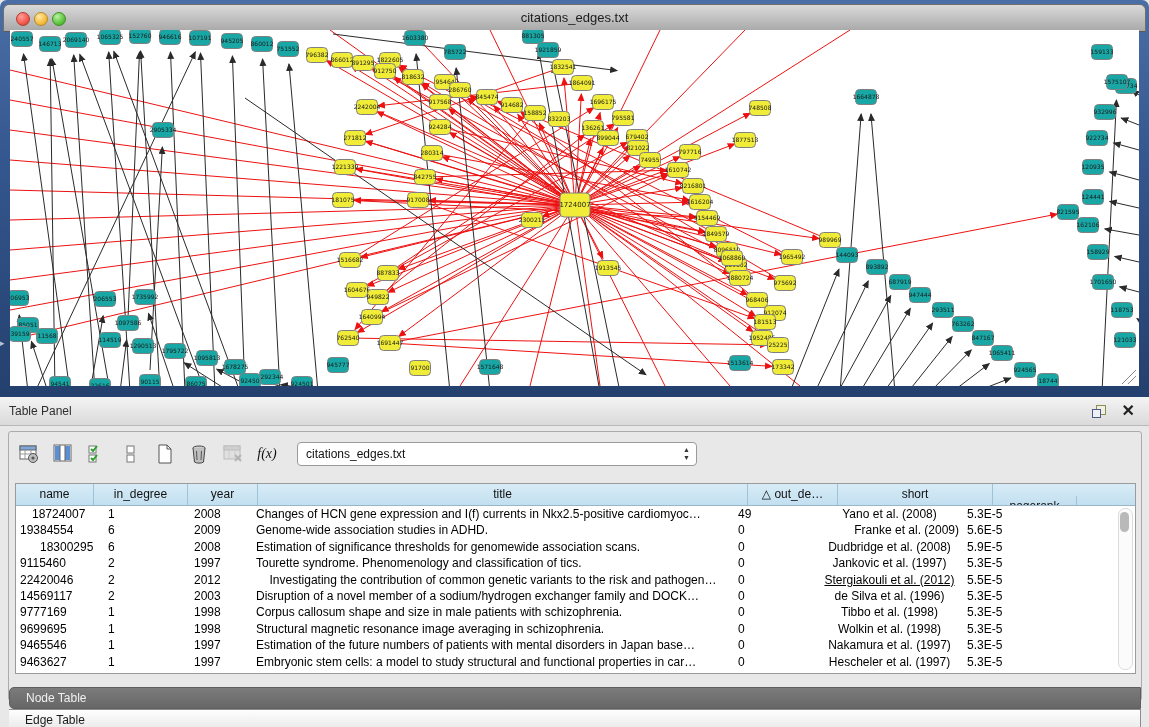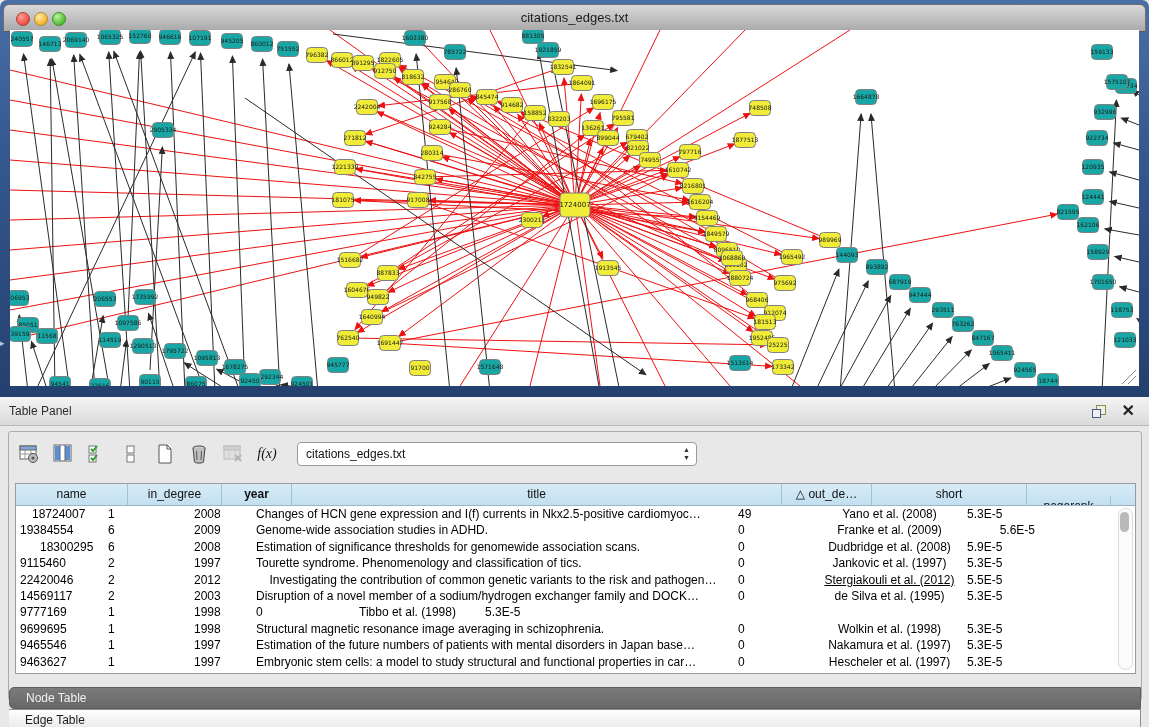--- a/index.html
+++ b/index.html
@@ -816,23 +816,23 @@
       </span>
       <span class="tbtn fx">f(x)</span>
       <div class="combo">
         <span>citations_edges.txt</span>
         <span class="steppers">▲<br>▼</span>
       </div>
     </div>
 
     <div class="dtable">
       <div class="thead" id="thead">
-          <div class="th" style="width: 112px;">name</div>
+          <div class="th" style="width: 78px;">name</div>
           <div class="th" style="width: 94px;">in_degree</div>
-          <div class="th" style="width: 70px; font-weight: bold;">year</div>
+          <div class="th" style="width: 70px;">year</div>
           <div class="th" style="width: 490px;">title</div>
           <div class="th" style="width: 90px;">△ out_de…</div>
           <div class="th" style="width: 155px;">short</div>
           <div class="th" style="width: 84px; margin-top: 12px;">pagerank</div>
         </div>
       <div id="tbody">
           <div class="trow">
             <div class="td" style="width: 88px; text-align: left; padding-left: 16px;">18724007</div>
             <div class="td" style="width: 86px; text-align: left;">1</div>
             <div class="td" style="width: 62px; text-align: left;">2008</div>
@@ -840,22 +840,22 @@
             <div class="td" style="width: 82px; text-align: left;">49</div>
             <div class="td" style="width: 147px; text-align: center;">Yano et al. (2008)</div>
             <div class="td" style="width: 76px; text-align: left;">5.3E-5</div>
           </div>
           <div class="trow">
             <div class="td" style="width: 88px; text-align: left;">19384554</div>
             <div class="td" style="width: 86px; text-align: left;">6</div>
             <div class="td" style="width: 62px; text-align: left;">2009</div>
             <div class="td" style="width: 482px; text-align: left;">Genome-wide association studies in ADHD.</div>
             <div class="td" style="width: 82px; text-align: left;">0</div>
-            <div class="td" style="width: 147px; text-align: center;">Franke et al. (2009)</div>
-            <div class="td" style="width: 76px; text-align: right;">5.6E-5</div>
+            <div class="td" style="width: 147px; text-align: right;">Franke et al. (2009)</div>
+            <div class="td" style="width: 76px; text-align: left;">5.6E-5</div>
           </div>
           <div class="trow">
             <div class="td" style="width: 88px; text-align: left; padding-left: 24px;">18300295</div>
             <div class="td" style="width: 86px; text-align: left;">6</div>
             <div class="td" style="width: 62px; text-align: left;">2008</div>
             <div class="td" style="width: 482px; text-align: left;">Estimation of significance thresholds for genomewide association scans.</div>
             <div class="td" style="width: 82px; text-align: left;">0</div>
             <div class="td" style="width: 147px; text-align: center;">Dudbridge et al. (2008)</div>
             <div class="td" style="width: 76px; text-align: left;">5.9E-5</div>
           </div>
@@ -876,27 +876,28 @@
             <div class="td" style="width: 82px; text-align: left;">0</div>
             <div class="td" style="width: 147px; text-align: center; text-decoration: underline;">Stergiakouli et al. (2012)</div>
             <div class="td" style="width: 76px; text-align: left;">5.5E-5</div>
           </div>
           <div class="trow">
             <div class="td" style="width: 88px; text-align: left;">14569117</div>
             <div class="td" style="width: 86px; text-align: left;">2</div>
             <div class="td" style="width: 62px; text-align: left;">2003</div>
             <div class="td" style="width: 482px; text-align: left;">Disruption of a novel member of a sodium/hydrogen exchanger family and DOCK…</div>
             <div class="td" style="width: 82px; text-align: left;">0</div>
-            <div class="td" style="width: 147px; text-align: center;">de Silva et al. (1995)</div>
+            <div class="td" style="width: 147px; text-align: center;">de Silva et al. (1996)</div>
             <div class="td" style="width: 76px; text-align: left;">5.3E-5</div>
           </div>
           <div class="trow">
             <div class="td" style="width: 88px; text-align: left;">9777169</div>
             <div class="td" style="width: 86px; text-align: left;">1</div>
             <div class="td" style="width: 62px; text-align: left;">1998</div>
+            <div class="td" style="width: 482px; text-align: left;">Corpus callosum shape and size in male patients with schizophrenia.</div>
             <div class="td" style="width: 82px; text-align: left;">0</div>
             <div class="td" style="width: 147px; text-align: center;">Tibbo et al. (1998)</div>
             <div class="td" style="width: 76px; text-align: left;">5.3E-5</div>
           </div>
           <div class="trow">
             <div class="td" style="width: 88px; text-align: left;">9699695</div>
             <div class="td" style="width: 86px; text-align: left;">1</div>
             <div class="td" style="width: 62px; text-align: left;">1998</div>
             <div class="td" style="width: 482px; text-align: left;">Structural magnetic resonance image averaging in schizophrenia.</div>
             <div class="td" style="width: 82px; text-align: left;">0</div>

